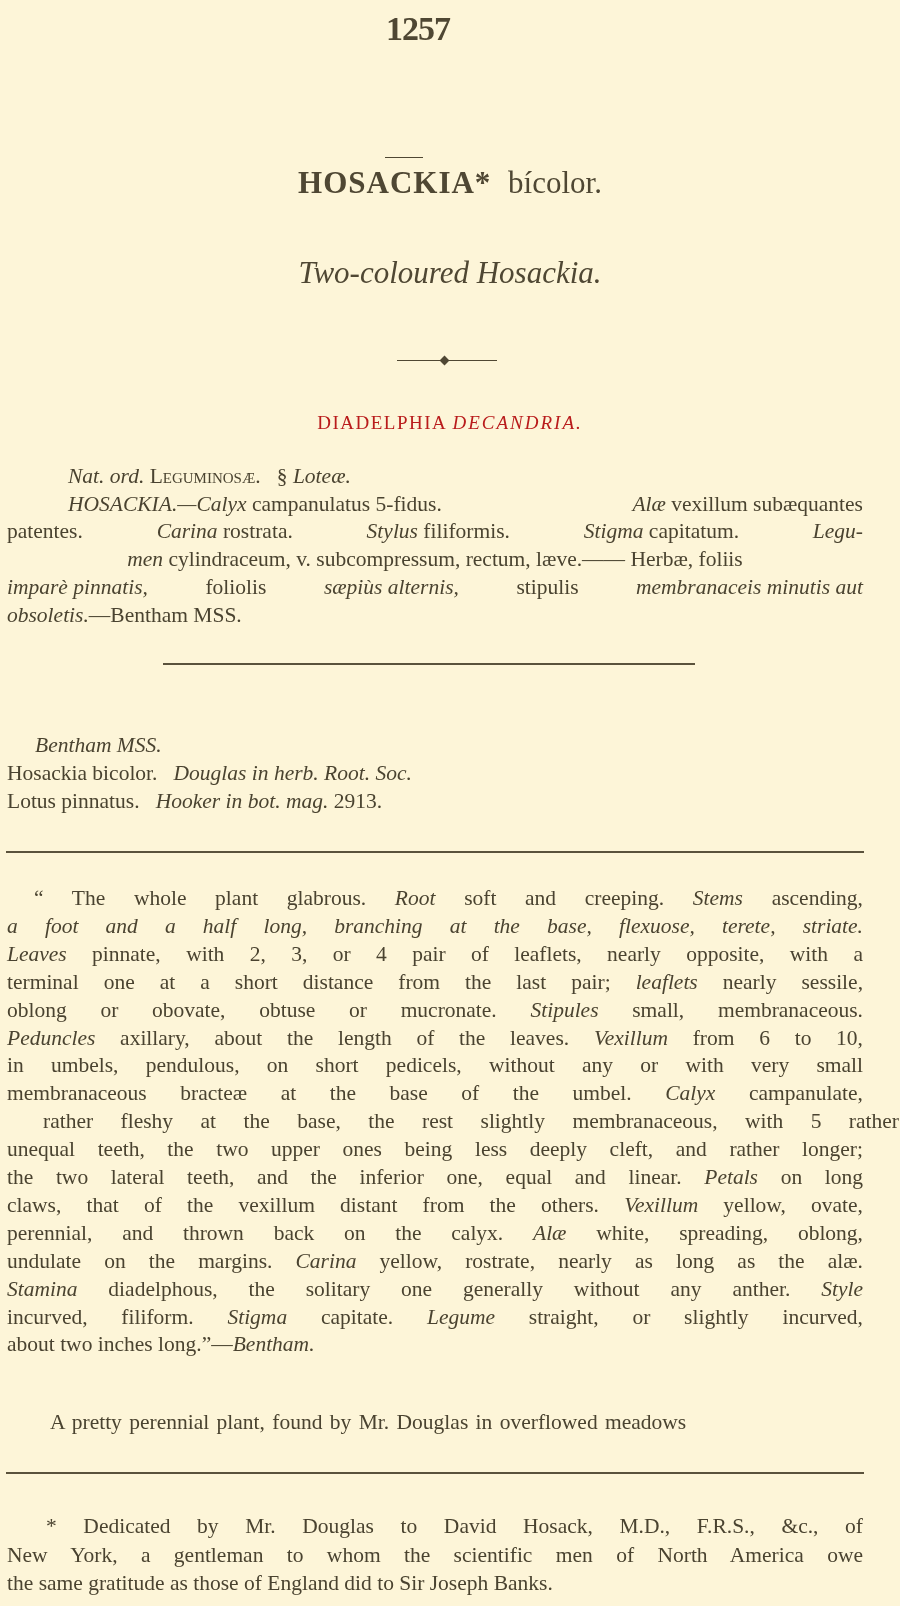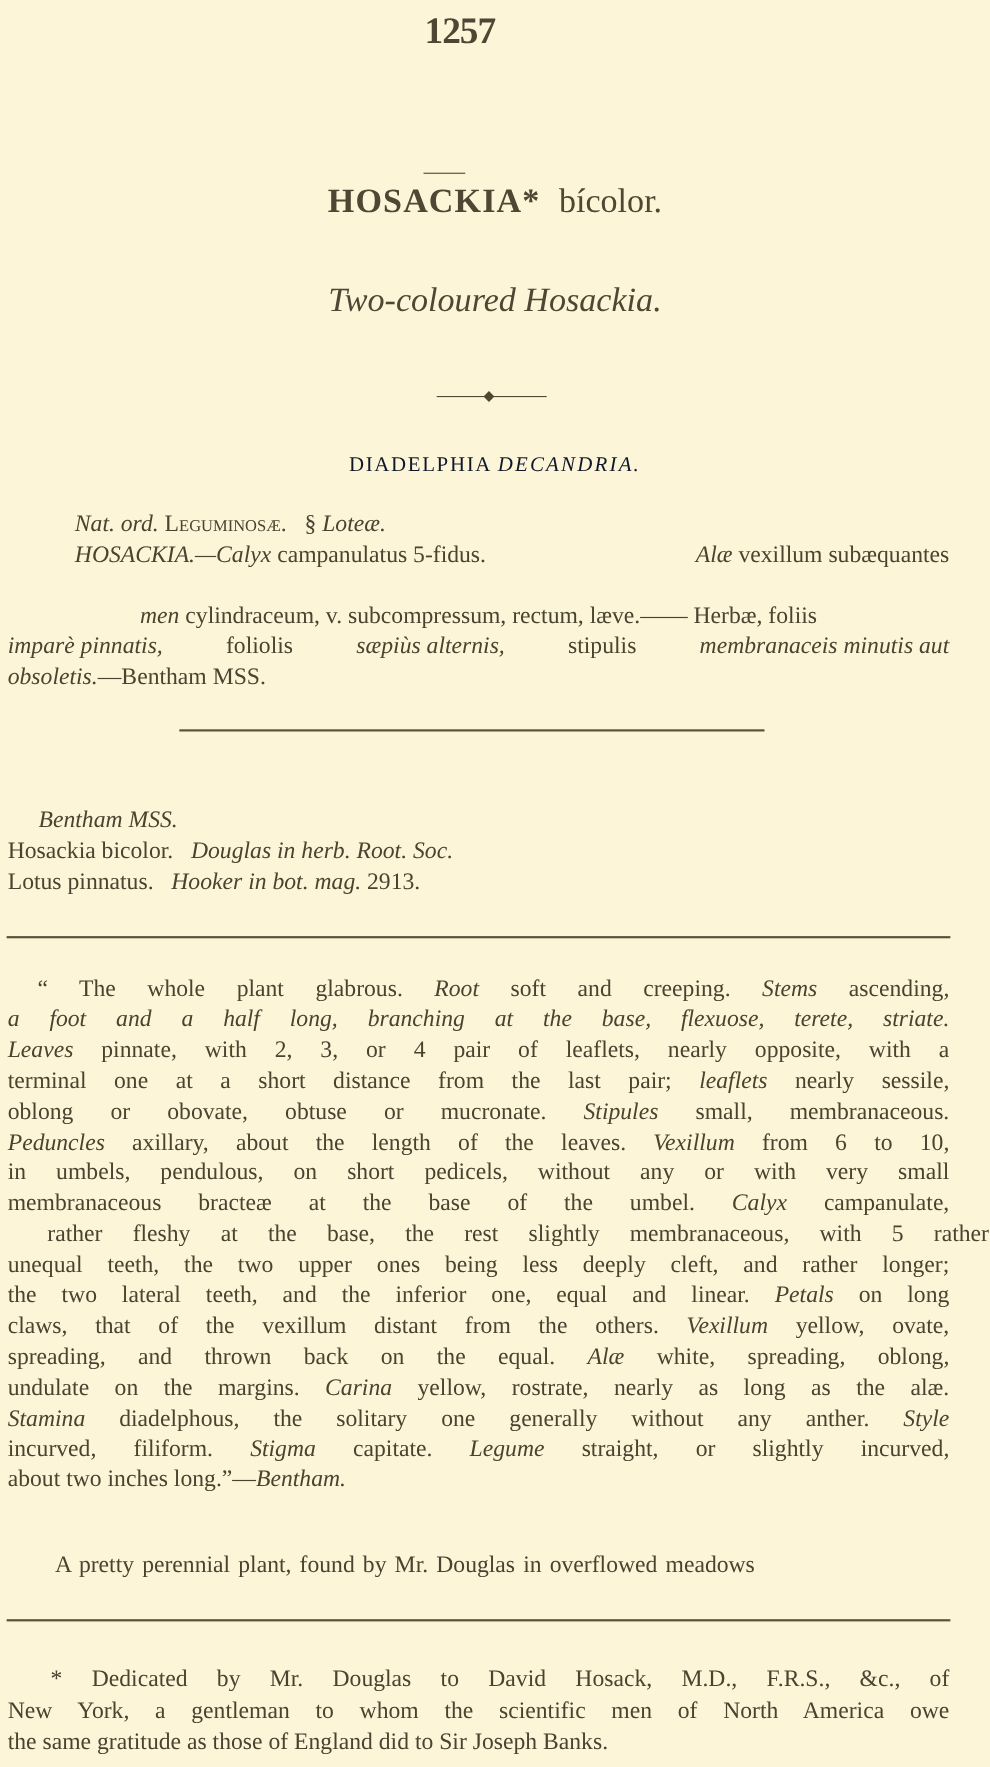--- a/index.html
+++ b/index.html
@@ -68,21 +68,21 @@
       position: absolute; left: 44px; top: 1px;
       width: 7px; height: 7px;
       background: #4f4733;
       transform: rotate(45deg);
     }
     .classification {
       left: 0; width: 900px; top: 412px;
       text-align: center;
       font-size: 19px;
       letter-spacing: 1.5px;
-      color: #0f172a;
+      color: #b91c1c;
     }
     .classification .order { font-style: italic; letter-spacing: 2px; }
     .text {
       font-size: 21.5px;
       line-height: 27px;
       color: #4a4330;
     }
     .sc { font-variant: small-caps; }
     .line-full {
       display: flex;
@@ -127,20 +127,29 @@
     <i>Loteæ.</i>
   </div>
 
   <div class="abs text" style="left:68px; top:491px;">
     <div class="line-full" style="width:795px;">
       <span><i>HOSACKIA.—Calyx</i> <span>campanulatus 5-fidus.</span></span>
       <span><i>Alæ</i> <span>vexillum subæquantes</span></span>
     </div>
   </div>
 
+  <div class="abs text" style="left:7px; top:518px;">
+    <div class="line-full" style="width:856px;">
+      <span>patentes.</span>
+      <span><i>Carina</i> <span>rostrata.</span></span>
+      <span><i>Stylus</i> <span>filiformis.</span></span>
+      <span><i>Stigma</i> <span>capitatum.</span></span>
+      <i>Legu-</i>
+    </div>
+  </div>
 
   <div class="abs text" style="left:7px; top:546px;">
     <div class="line-full" style="width:856px;justify-content:center;">
       <span><i>men</i> <span>cylindraceum, v. subcompressum, rectum, læve.</span></span>
       <span><span>——</span> <span>Herbæ, foliis</span></span>
     </div>
   </div>
 
   <div class="abs text" style="left:7px; top:574px;">
     <div class="line-full" style="width:856px;">
@@ -201,21 +210,21 @@
       <div class="abs text" style="left: 7px; top: 1136.1px;">
         <div style="width: 856px; text-align: justify; text-align-last: justify;"><span>unequal teeth, the two upper ones being less deeply cleft, and rather longer;</span></div>
       </div>
       <div class="abs text" style="left: 7px; top: 1164px;">
         <div style="width: 856px; text-align: justify; text-align-last: justify;"><span>the two lateral teeth, and the inferior one, equal and linear. </span><i>Petals</i><span> on long</span></div>
       </div>
       <div class="abs text" style="left: 7px; top: 1191.9px;">
         <div style="width: 856px; text-align: justify; text-align-last: justify;"><span>claws, that of the vexillum distant from the others. </span><i>Vexillum</i><span> yellow, ovate,</span></div>
       </div>
       <div class="abs text" style="left: 7px; top: 1219.8px;">
-        <div style="width: 856px; text-align: justify; text-align-last: justify;"><span>spreading, and thrown back on the equal. </span><i>Alæ</i><span> white, spreading, oblong,</span></div>
+        <div style="width: 856px; text-align: justify; text-align-last: justify;"><span>perennial, and thrown back on the calyx. </span><i>Alæ</i><span> white, spreading, oblong,</span></div>
       </div>
       <div class="abs text" style="left: 7px; top: 1247.7px;">
         <div style="width: 856px; text-align: justify; text-align-last: justify;"><span>undulate on the margins. </span><i>Carina</i><span> yellow, rostrate, nearly as long as the alæ.</span></div>
       </div>
       <div class="abs text" style="left: 7px; top: 1275.6px;">
         <div style="width: 856px; text-align: justify; text-align-last: justify;"><i>Stamina</i><span> diadelphous, the solitary one generally without any anther. </span><i>Style</i></div>
       </div>
       <div class="abs text" style="left: 7px; top: 1303.5px;">
         <div style="width: 856px; text-align: justify; text-align-last: justify;"><span>incurved, filiform. </span><i>Stigma</i><span> capitate. </span><i>Legume</i><span> straight, or slightly incurved,</span></div>
       </div>

